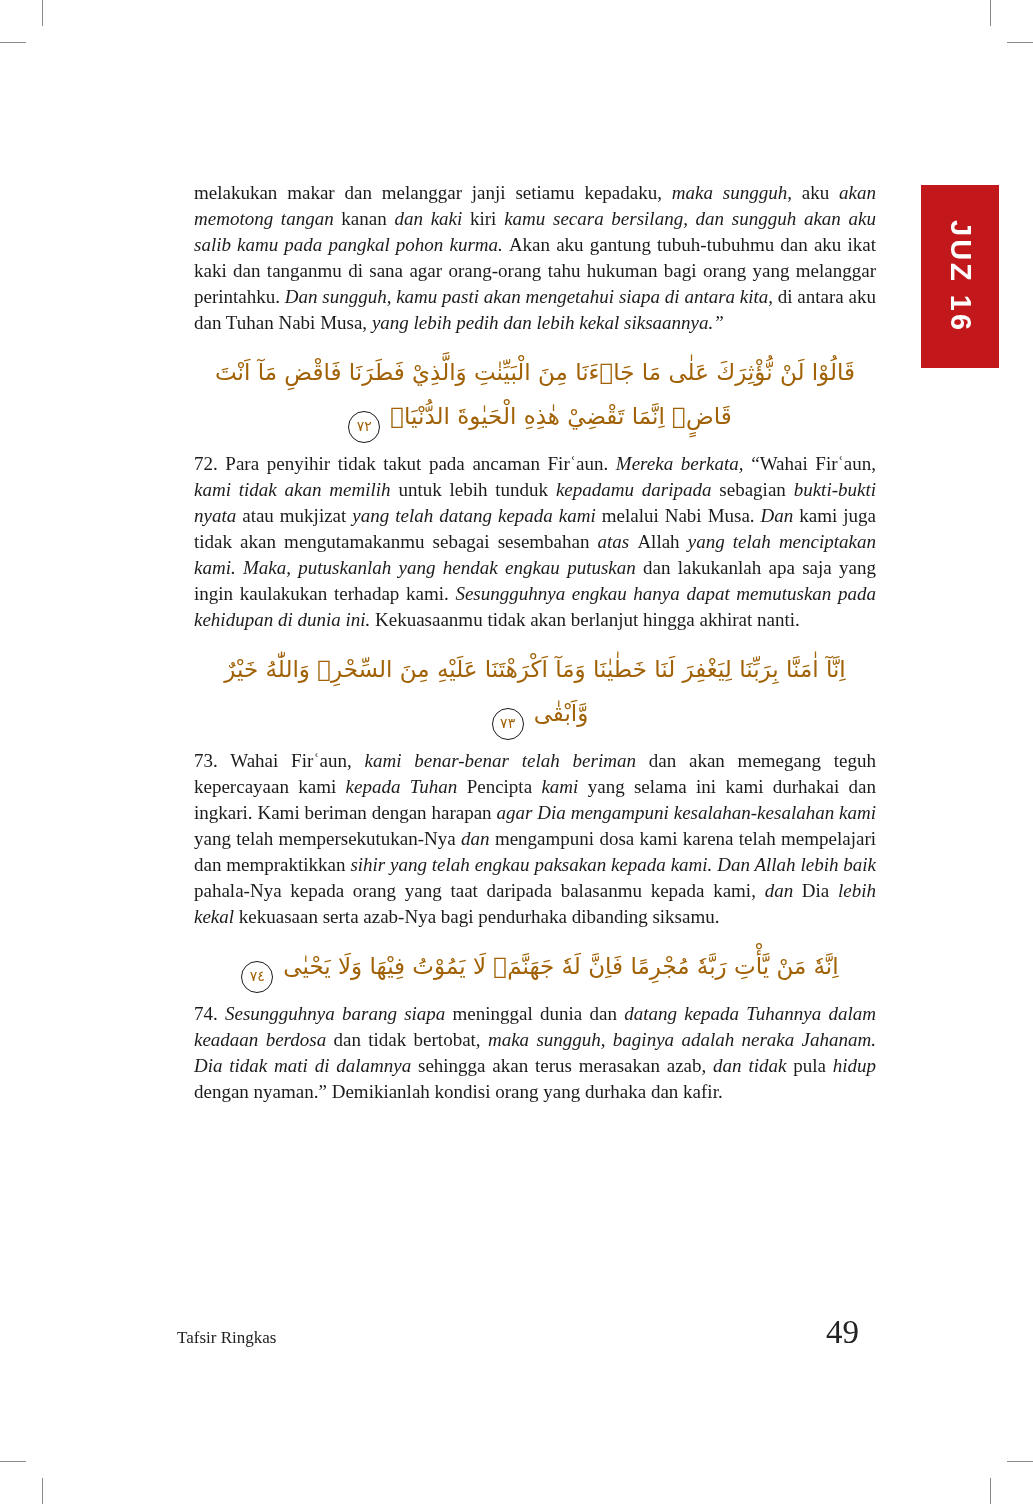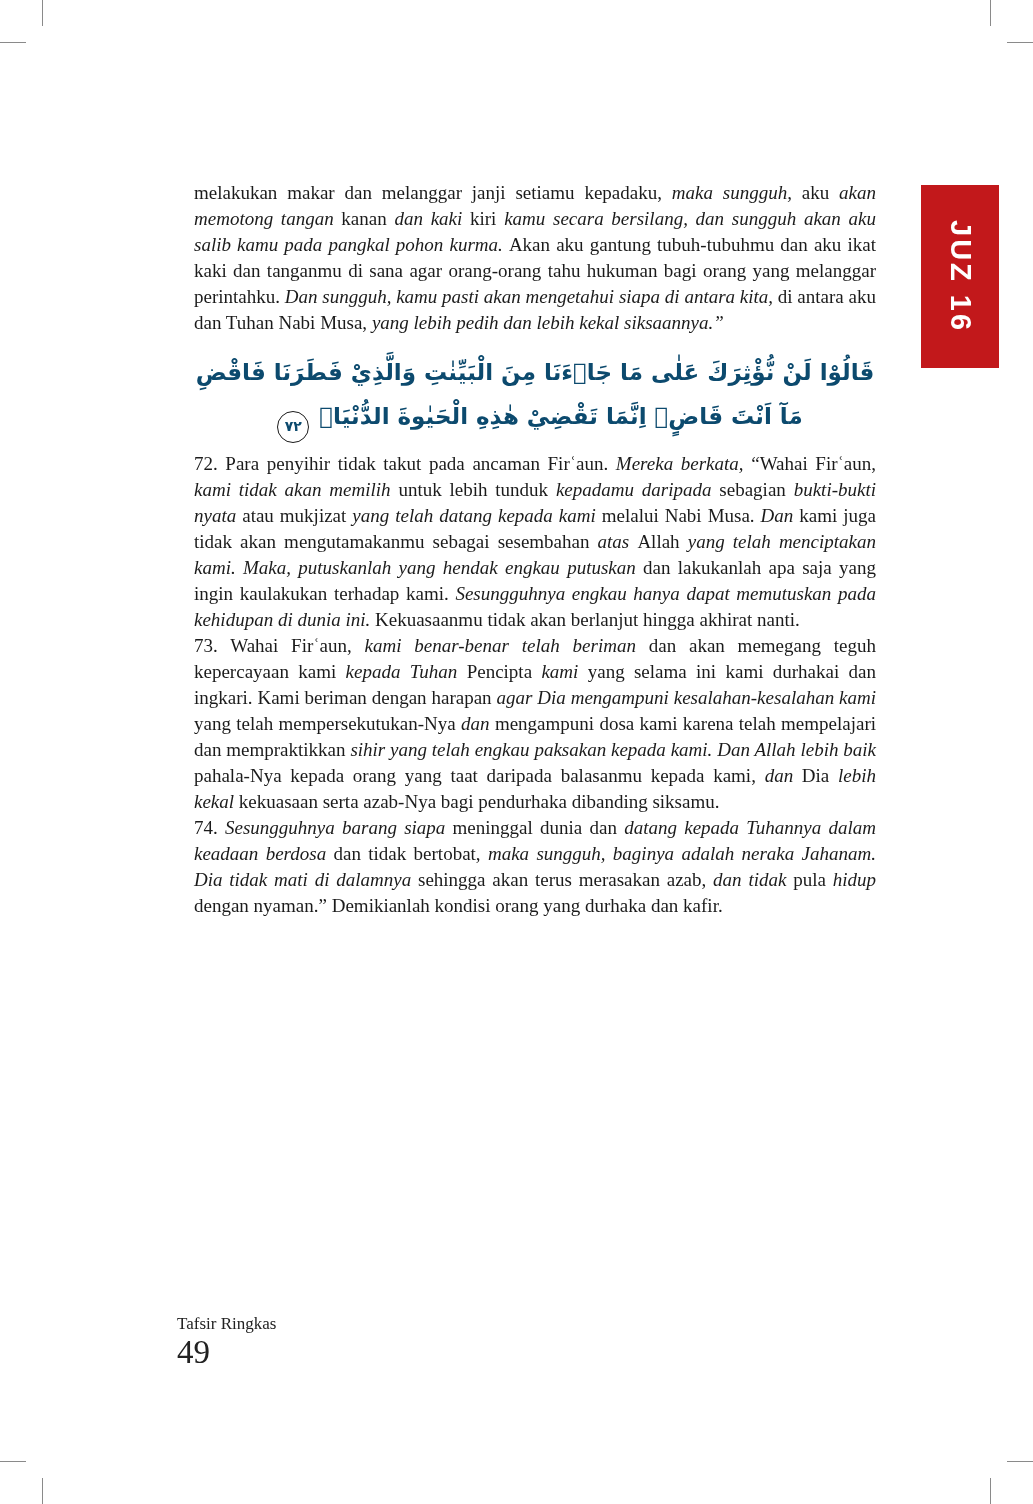--- a/index.html
+++ b/index.html
@@ -46,37 +46,36 @@
   .para {
     font-size: 19px; line-height: 26px;
     text-align: justify; margin: 0;
   }
   .para em { font-style: italic; }
   .arabic {
     direction: rtl;
     text-align: center;
     font-family: "DejaVu Sans", sans-serif;
     font-size: 23px; line-height: 44px;
-    color: #0c4a6e;
+    color: #a16207;
     margin: 14px 0 8px 0;
-    font-weight: bold;
   }
   .verse-mark {
     display: inline-block;
     width: 30px; height: 30px; line-height: 28px;
     border: 1.6px solid #1a1a1a; border-radius: 50%;
     font-size: 14px; text-align: center;
     vertical-align: -7px;
     margin: 0 10px;
   }
 
   
   .footer {
     position: absolute; left: 177px; top: 1314px; width: 682px;
-    display: flex; justify-content: space-between; align-items: baseline; flex-direction: column;
+    display: flex; justify-content: space-between; align-items: baseline;
   }
   .book-title { font-size: 17px; color: #222; }
   .page-number { font-size: 33px; color: #222; }
 </style>
 </head>
 <body>
 
 <div class="page">
 
   <div class="crop v tl-v"></div>
@@ -89,21 +88,23 @@
   <div class="crop h br-h"></div>
 
   <div class="juz-tab" style="background: rgb(194, 24, 27);">
     <span>JUZ 16</span>
   </div>
 
   <main class="content">
       <p class="para"><span>melakukan makar dan melanggar janji setiamu kepadaku, </span><em>maka sungguh, </em><span>aku </span><em>akan memotong tangan </em><span>kanan </span><em>dan kaki </em><span>kiri </span><em>kamu secara bersilang, dan sungguh akan aku salib kamu pada pangkal pohon kurma. </em><span>Akan aku gantung tubuh-tubuhmu dan aku ikat kaki dan tanganmu di sana agar orang-orang tahu hukuman bagi orang yang melanggar perintahku. </span><em>Dan sungguh, kamu pasti akan mengetahui siapa di antara kita, </em><span>di antara aku dan Tuhan Nabi Musa, </span><em>yang lebih pedih dan lebih kekal siksaannya.”</em></p>
       <div class="arabic"><span>قَالُوْا لَنْ نُّؤْثِرَكَ عَلٰى مَا جَاۤءَنَا مِنَ الْبَيِّنٰتِ وَالَّذِيْ فَطَرَنَا فَاقْضِ مَآ اَنْتَ قَاضٍۗ اِنَّمَا تَقْضِيْ هٰذِهِ الْحَيٰوةَ الدُّنْيَاۗ</span><span class="verse-mark">٧٢</span></div>
       <p class="para"><span>72. Para penyihir tidak takut pada ancaman Firʿaun. </span><em>Mereka berkata, </em><span>“Wahai Firʿaun, </span><em>kami tidak akan memilih </em><span>untuk lebih tunduk </span><em>kepadamu daripada </em><span>sebagian </span><em>bukti-bukti nyata </em><span>atau mukjizat </span><em>yang telah datang kepada kami </em><span>melalui Nabi Musa. </span><em>Dan </em><span>kami juga tidak akan mengutamakanmu sebagai sesembahan </span><em>atas </em><span>Allah </span><em>yang telah menciptakan kami. Maka, putuskanlah yang hendak engkau putuskan </em><span>dan lakukanlah apa saja yang ingin kaulakukan terhadap kami. </span><em>Sesungguhnya engkau hanya dapat memutuskan pada kehidupan di dunia ini. </em><span>Kekuasaanmu tidak akan berlanjut hingga akhirat nanti.</span></p>
+      <div class="arabic"><span>اِنَّآ اٰمَنَّا بِرَبِّنَا لِيَغْفِرَ لَنَا خَطٰيٰنَا وَمَآ اَكْرَهْتَنَا عَلَيْهِ مِنَ السِّحْرِۗ وَاللّٰهُ خَيْرٌ وَّاَبْقٰى</span><span class="verse-mark">٧٣</span></div>
       <p class="para"><span>73. Wahai Firʿaun, </span><em>kami benar-benar telah beriman </em><span>dan akan memegang teguh kepercayaan kami </span><em>kepada Tuhan </em><span>Pencipta </span><em>kami </em><span>yang selama ini kami durhakai dan ingkari. Kami beriman dengan harapan </span><em>agar Dia mengampuni kesalahan-kesalahan kami </em><span>yang telah mempersekutukan-Nya </span><em>dan </em><span>mengampuni dosa kami karena telah mempelajari dan mempraktikkan </span><em>sihir yang telah engkau paksakan kepada kami. Dan Allah lebih baik </em><span>pahala-Nya kepada orang yang taat daripada balasanmu kepada kami, </span><em>dan </em><span>Dia </span><em>lebih kekal </em><span>kekuasaan serta azab-Nya bagi pendurhaka dibanding siksamu.</span></p>
+      <div class="arabic"><span>اِنَّهٗ مَنْ يَّأْتِ رَبَّهٗ مُجْرِمًا فَاِنَّ لَهٗ جَهَنَّمَۗ لَا يَمُوْتُ فِيْهَا وَلَا يَحْيٰى</span><span class="verse-mark">٧٤</span></div>
       <p class="para"><span>74. </span><em>Sesungguhnya barang siapa </em><span>meninggal dunia dan </span><em>datang kepada Tuhannya dalam keadaan berdosa </em><span>dan tidak bertobat, </span><em>maka sungguh, baginya adalah neraka Jahanam. Dia tidak mati di dalamnya </em><span>sehingga akan terus merasakan azab, </span><em>dan tidak </em><span>pula </span><em>hidup </em><span>dengan nyaman.” Demikianlah kondisi orang yang durhaka dan kafir.</span></p>
     </main>
 
   <footer class="footer">
     <span class="book-title">Tafsir Ringkas</span>
     <span class="page-number">49</span>
   </footer>
 
 </div>
 

